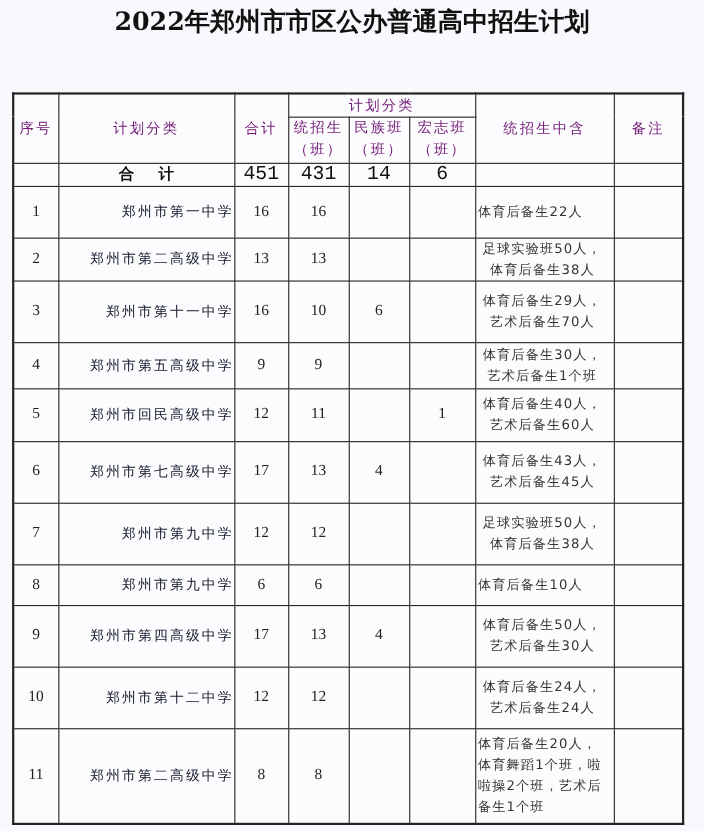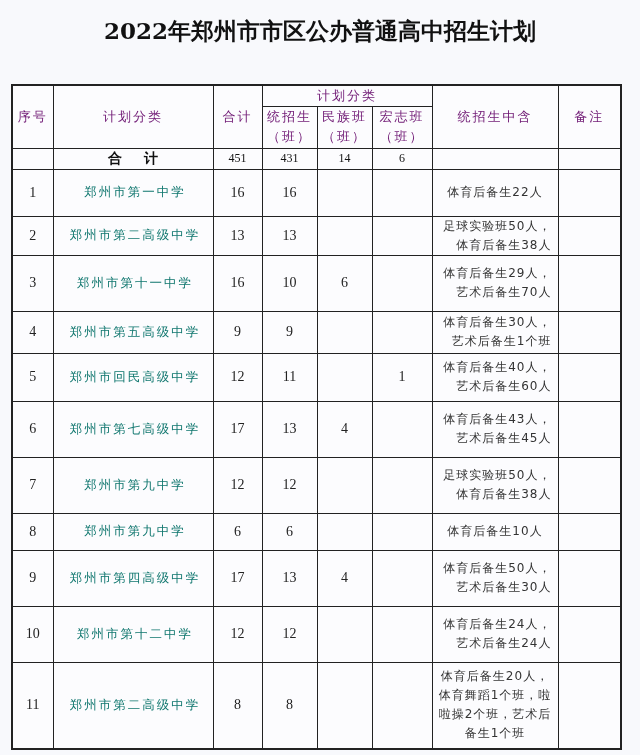--- a/index.html
+++ b/index.html
@@ -10,21 +10,21 @@
     body {
       width: 640px;
       height: 755px;
       position: relative;
       overflow: hidden;
       font-family: "DejaVu Serif", "Liberation Serif", serif;
       color: #1a1a1a;
     }
     .title {
       position: absolute;
-      top: 16px;
+      top: 4px;
       left: 0;
       width: 640px;
       text-align: center;
       font-family: "DejaVu Serif", "Liberation Serif", serif;
       font-weight: bold;
       font-size: 23px;
       letter-spacing: 0px;
       color: #111;
     }
     table.plan {
@@ -45,54 +45,54 @@
     }
     table.plan { border: 2px solid #222; }
     .hdr {
       font-family: "DejaVu Sans", "Liberation Sans", sans-serif;
       font-size: 13px;
       color: #701a75;
       letter-spacing: 2px;
     }
     .hdr .sub { display: block; line-height: 20px; }
     .total td {
-      font-family: Liberation Serif, serif;
-      font-size: 12px;
+      font-family: Liberation Mono, monospace;
+      font-size: 18px;
       color: #111;
     }
     .total .tlabel {
       font-family: "DejaVu Sans", sans-serif;
       font-weight: bold;
       letter-spacing: 22px;
       font-size: 14px;
       padding-left: 22px;
     }
     .row td {
       font-family: "Liberation Serif", "DejaVu Serif", serif;
       font-size: 14px;
       color: #222;
     }
     .row td.name {
-      text-align: center;
+      text-align: right;
       padding-left: 4px;
       font-family: "DejaVu Sans", sans-serif;
       font-size: 12.5px;
       letter-spacing: 2px;
-      color: #0f766e;
+      color: #0f172a;
     }
     .row td.note {
       font-family: "DejaVu Sans", sans-serif;
       font-size: 12px;
       line-height: 19px;
       color: #333;
       letter-spacing: 1px;
       padding: 0 2px;
     }
-    .note-line { display: block; text-align: right; padding-right: 4px; }
-    .note-line.center { text-align: center; padding-right: 0; }
+    .note-line { display: block; text-align: center; padding-right: 4px; }
+    .note-line.center { text-align: left; padding-right: 0; }
   </style>
 </head>
 <body>
 
 <div class="title">2022年郑州市市区公办普通高中招生计划</div>
 
 <table class="plan">
   <colgroup>
     <col style="width:41px">
     <col style="width:160px">

